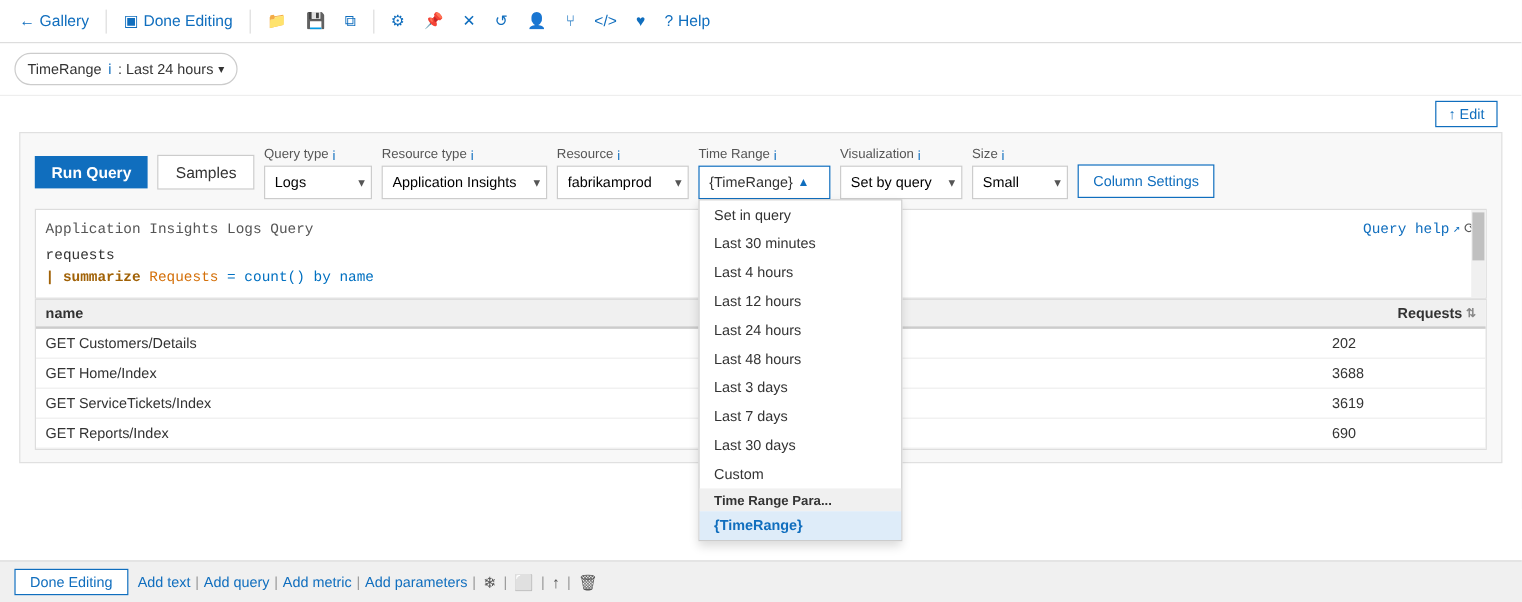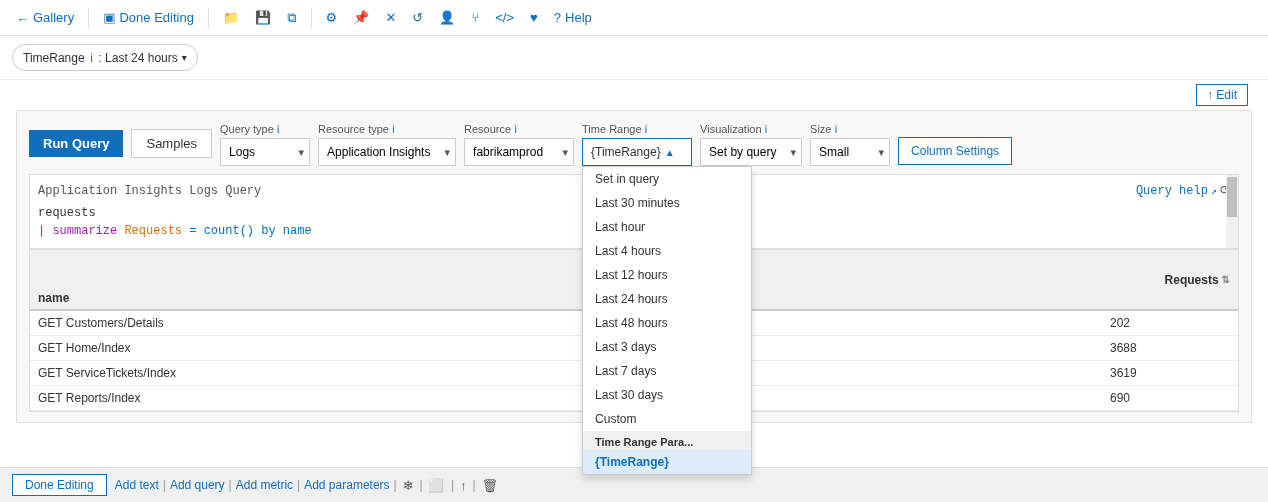--- a/index.html
+++ b/index.html
@@ -53,21 +53,21 @@
     .query-area { background: #fff; border: 1px solid #ddd; padding: 8px; font-family: 'Courier New', monospace; font-size: 12px; margin-bottom: 0; position: relative; }
     .query-header { font-size: 12px; color: #555; margin-bottom: 6px; display: flex; justify-content: space-between; align-items: center; }
     .query-help { color: #106ebe; font-size: 12px; cursor: pointer; text-decoration: none; display: flex; align-items: center; gap: 3px; }
     .query-line { line-height: 1.5; }
     .query-scrollbar { position: absolute; right: 0; top: 0; width: 12px; height: 100%; background: #f0f0f0; }
     .query-scroll-thumb { width: 10px; height: 40px; background: #c0c0c0; margin: 2px auto; }
 
     
     .table-area { background: #fff; border: 1px solid #ddd; margin-top: 0; }
     .table-header-row { display: flex; background: #f0f0f0; border-bottom: 2px solid #ccc; padding: 4px 8px; font-weight: 600; font-size: 12px; }
-    .col-name { flex: 1; color: #333; margin-top: 37px; }
+    .col-name { flex: 1; color: #333; }
     .col-requests { width: 120px; text-align: right; color: #333; display: flex; align-items: center; justify-content: flex-end; gap: 3px; }
     .sort-icon { font-size: 10px; color: #888; }
     .table-row { display: flex; padding: 5px 8px; border-bottom: 1px solid #eee; font-size: 12px; }
     .cell-name { flex: 1; color: #333; }
     .cell-requests { width: 120px; text-align: left; }
 
     
     .bottom-bar { display: flex; align-items: center; padding: 6px 12px; border-top: 1px solid #ddd; background: #f0f0f0; position: fixed; bottom: 0; width: 1268px; gap: 8px; font-size: 12px; }
     .done-editing-btn { background: #fff; border: 1px solid #106ebe; color: #106ebe; padding: 3px 12px; font-size: 12px; cursor: pointer; }
     .bottom-links { display: flex; gap: 0; align-items: center; color: #106ebe; }
@@ -211,21 +211,20 @@
           </div>
           <div class="dropdown-container">
             <button class="time-range-dropdown-btn">
               <span>{TimeRange}</span>
               <span class="chevron">▲</span>
             </button>
 
             <div class="dropdown-menu" style="min-width:170px;">
               <div class="dropdown-menu-item">Set in query</div>
               <div class="dropdown-menu-item">Last 30 minutes</div>
-              <div class="dropdown-menu-item">Last hour</div>
               <div class="dropdown-menu-item">Last 4 hours</div>
               <div class="dropdown-menu-item">Last 12 hours</div>
               <div class="dropdown-menu-item">Last 24 hours</div>
               <div class="dropdown-menu-item">Last 48 hours</div>
               <div class="dropdown-menu-item">Last 3 days</div>
               <div class="dropdown-menu-item">Last 7 days</div>
               <div class="dropdown-menu-item">Last 30 days</div>
               <div class="dropdown-menu-item">Custom</div>
               <div class="dropdown-section-header">Time Range Para...</div>
               <div class="dropdown-menu-item selected">{TimeRange}</div>
@@ -272,21 +271,21 @@
               <a class="query-help">
                 <span>Query help</span>
                 <span style="font-size:10px;">↗</span>
                 <span style="color:#555;">⟳</span>
               </a>
             </div>
             <div class="query-line">
               <span style="color:#333;">requests</span>
             </div>
             <div class="query-line">
-              <span style="color:#a21caf;">| summarize </span><span style="color:#d4700a;">Requests</span><span style="color:#0070c1;"> = count() by name</span>
+              <span style="color:#a16207;font-weight:bold;">| summarize </span><span style="color:#d4700a;">Requests</span><span style="color:#0070c1;"> = count() by name</span>
             </div>
             <div class="query-scrollbar">
               <div class="query-scroll-thumb"></div>
             </div>
           </div>
 
           <div class="table-area">
             <div class="table-header-row">
               <div class="col-name">
                 <span>name</span>

